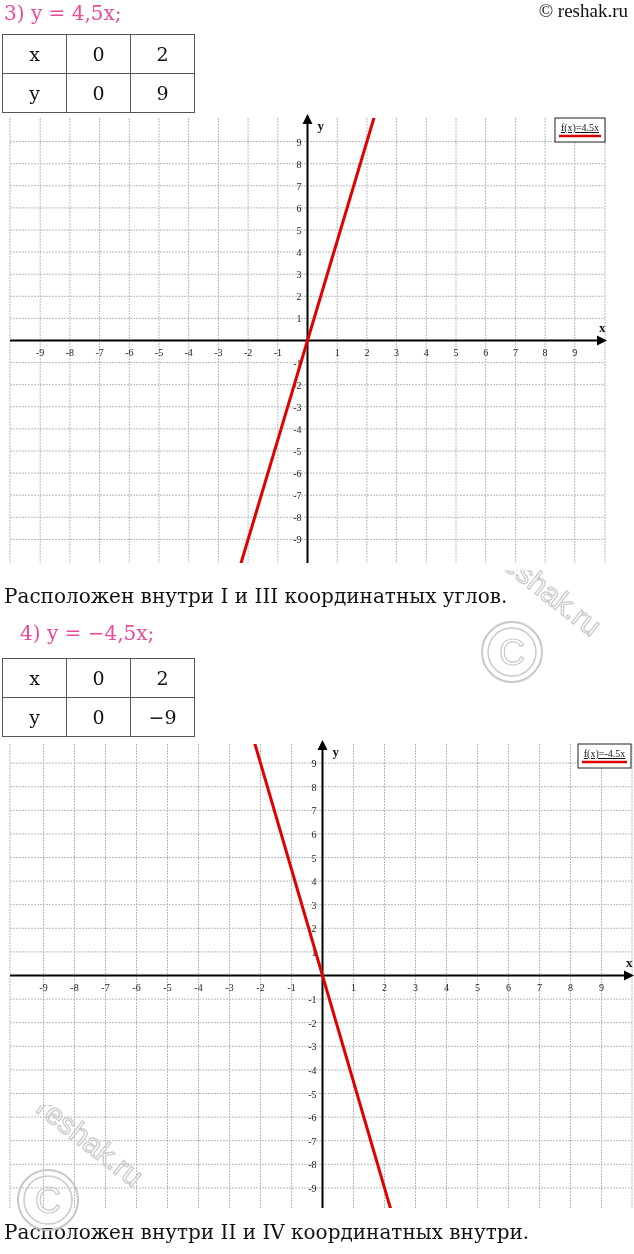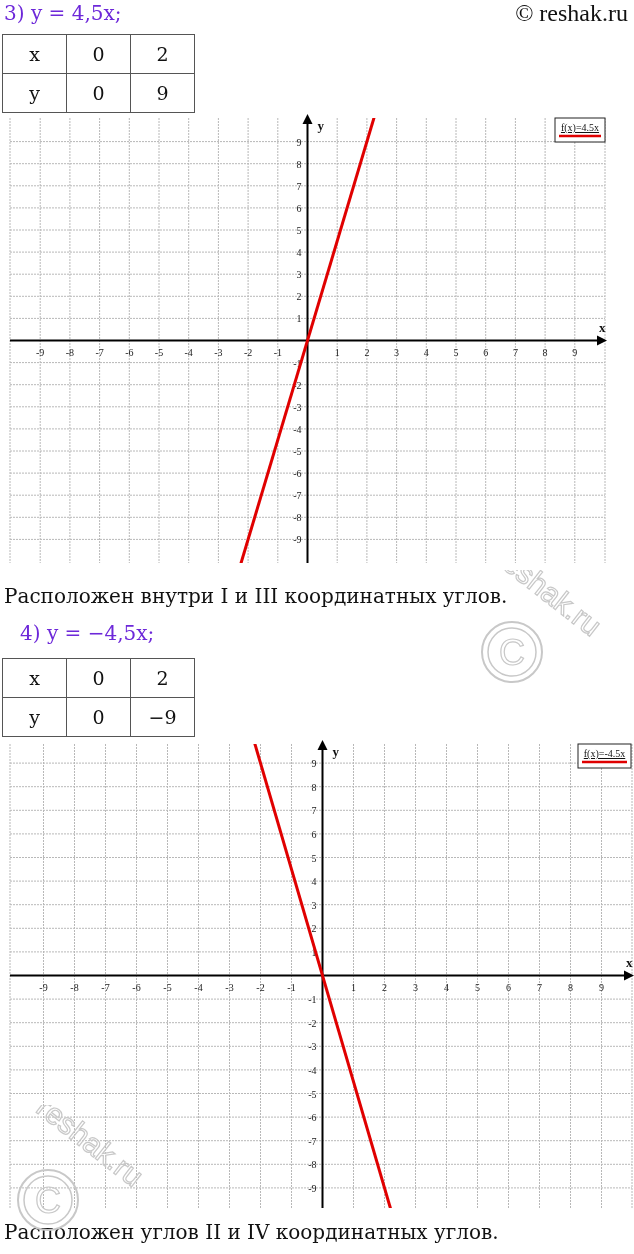--- a/index.html
+++ b/index.html
@@ -1,19 +1,19 @@
 <!DOCTYPE html>
 <html><head>
 <meta charset="utf-8">
 <style>
   html, body { margin: 0; padding: 0; background: #ffffff; }
   body { width: 634px; height: 1254px; position: relative; overflow: hidden;
          font-family: "DejaVu Serif", serif; color: #111; }
-  .heading { position: absolute; font-family: "DejaVu Serif", serif; font-size: 20px; color: #6d28d9; white-space: nowrap; }
-  .copyright { position: absolute; right: 6px; top: 0px; font-family: "Liberation Serif", serif; font-size: 24px; color: #111; }
+  .heading { position: absolute; font-family: "DejaVu Serif", serif; font-size: 20px; color: #ec4899; white-space: nowrap; }
+  .copyright { position: absolute; right: 6px; top: 0px; font-family: "Liberation Serif", serif; font-size: 19px; color: #111; }
   table.vals { position: absolute; border-collapse: collapse; font-family: "DejaVu Serif", serif; font-size: 19px; }
   table.vals td { border: 1.5px solid #555; text-align: center; height: 38px; padding: 0; }
   table.vals td.c0 { width: 63px; }
   table.vals td.c1 { width: 63px; }
   table.vals td.c2 { width: 63px; }
   .caption { position: absolute; font-family: "DejaVu Serif", serif; font-size: 20px; color: #111; white-space: nowrap; }
   svg.graph { position: absolute; left: 0; }
   .tick { font-family: "Liberation Serif", serif; font-size: 10px; fill: #222; }
   .axlab { font-family: "Liberation Serif", serif; font-size: 13px; font-weight: bold; fill: #111; }
   .legend-text { font-family: "Liberation Serif", serif; font-size: 10px; fill: #111; }
@@ -251,21 +251,21 @@
       <text x="316.5" y="1191.9" text-anchor="end" class="tick">-9</text>
     </g>
     <line x1="-49.5" y1="-298.9000000000001" x2="694.5" y2="2249.9" stroke="#e00000" stroke-width="3" clip-path="url(#graph2-clip)"></line>
     <g>
       <rect x="578" y="744" width="53" height="24" fill="#fff" stroke="#222" stroke-width="1"></rect>
       <text x="604.5" y="757" text-anchor="middle" class="legend-text" text-decoration="underline">f(x)=-4.5x</text>
       <line x1="582" y1="762" x2="627" y2="762" stroke="#e00000" stroke-width="2.5"></line>
     </g>
   </svg>
 
-<div class="caption" style="left:4px; top:1220px;">Расположен углов II и IV координатных углов.</div>
+<div class="caption" style="left:4px; top:1220px;">Расположен внутри II и IV координатных внутри.</div>
 
 <svg class="wm" style="left:460px; top:570px;" width="175" height="125" viewBox="0 0 175 125">
   <circle cx="52" cy="82" r="30" fill="none" stroke="#c8c8c8" stroke-width="2"></circle>
   <circle cx="52" cy="82" r="24" fill="none" stroke="#c8c8c8" stroke-width="1.5"></circle>
   <text x="52" y="95" text-anchor="middle" font-family="Liberation Sans, sans-serif" font-size="36" fill="none" stroke="#c8c8c8" stroke-width="1.2">C</text>
   <text x="8" y="18" font-family="Liberation Sans, sans-serif" font-size="30" fill="none" stroke="#c8c8c8" stroke-width="1.2" transform="rotate(38 60 40)">reshak.ru</text>
 </svg>
 <svg class="wm" style="left:10px; top:1105px;" width="160" height="140" viewBox="0 0 160 140">
   <circle cx="38" cy="95" r="30" fill="none" stroke="#c8c8c8" stroke-width="2"></circle>
   <circle cx="38" cy="95" r="24" fill="none" stroke="#c8c8c8" stroke-width="1.5"></circle>

